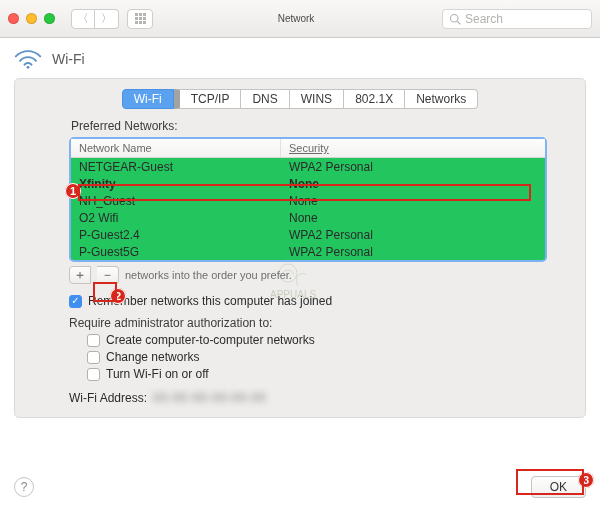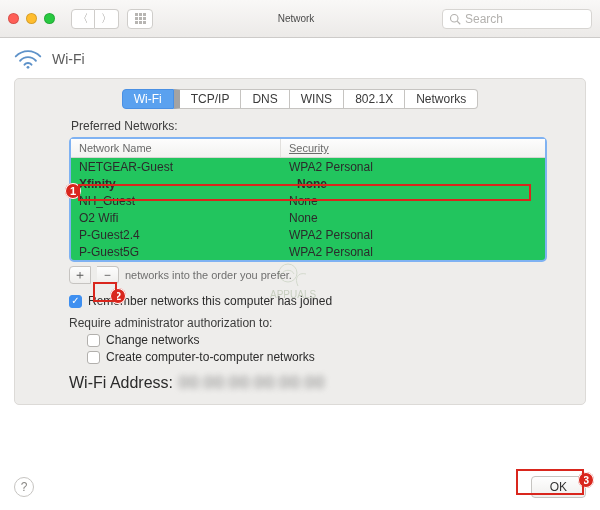--- a/index.html
+++ b/index.html
@@ -81,42 +81,42 @@
     display:flex; font-size:11px; color:#6a6a6a; border-bottom:1px solid #d7d5d2;
     background:linear-gradient(#fdfdfd,#f3f2f0);
   }
   .listhead div{ padding:3px 8px;}
   .col-name{ width:210px; border-right:1px solid #e2e0dd;}
   .col-sec{ flex:1;text-decoration:underline;}
   .listbody{}
   .row{ display:flex; font-size:12px; height:17px; align-items:center;}
   .row div{ padding:0 8px;}
   .row .c1{ width:210px;} .row .c2{flex:1;}
-  .row.selected{ font-weight:700;gap:8px; }
+  .row.selected{ font-weight:700; }
 
   .plusminus{
     display:flex; margin-top:4px; align-items:center; gap:6px;
   }
   .pmbtn{
     width:22px; height:18px; border:1px solid #c6c4c1; background:linear-gradient(#fdfdfd,#efeeec);
     display:flex; align-items:center; justify-content:center; font-size:13px; color:#555;
   }
   .pmbtn.plus{border-radius:4px 0 0 4px;}
   .pmbtn.minus{border-left:none; border-radius:0 4px 4px 0;}
   .draghint{ font-size:11px; color:#6f6f6f;}
 
   .checks{ margin-top:10px; }
   .checkline{ display:flex; align-items:center; gap:6px; font-size:12px; margin:3px 0;}
   .chk{ width:13px; height:13px; border:1px solid #b2b0ad; border-radius:3px; background:#fff; display:flex; align-items:center; justify-content:center;}
   .chk.on{ background:#3e8ff0; border-color:#3e8ff0;}
   .chk.on::after{ content:"✓"; color:#fff; font-size:10px; line-height:1;}
   .subhead{ font-size:12px; margin:8px 0 3px 0; color:#3b3b3b;}
   .sublist{ padding-left:18px;}
 
-  .addr{ display:flex; gap:6px; align-items:center; margin:10px 0 0 0; font-size:16px;}
+  .addr{ display:flex; gap:6px; align-items:center; margin:10px 0 0 0; font-size:12px;}
   .addr .val{ filter:blur(3px); color:#777; letter-spacing:1px;}
 
   .footer{
     position:absolute; bottom:12px; left:14px; right:14px; display:flex; align-items:center;
   }
   .help{ width:20px; height:20px; border:1px solid #c6c4c1; border-radius:50%; background:#fff; color:#8a8885; font-size:12px; display:flex; align-items:center; justify-content:center;}
   .footer .spacer{flex:1;}
   .btn{
     height:22px; padding:0 18px; border:1px solid #c6c4c1; border-radius:4px;
     background:linear-gradient(#fefefe,#f0efed); font-size:12px; color:#333;
@@ -244,25 +244,29 @@
 
       <div class="checks">
         <div class="checkline">
           <span class="chk on"></span>
           <span>Remember networks this computer has joined</span>
         </div>
         <div class="subhead">Require administrator authorization to:</div>
         <div class="sublist" id="adminlist">
             <div class="checkline">
               <span class="chk"></span>
+              <span>Create computer-to-computer networks</span>
+            </div>
+            <div class="checkline">
+              <span class="chk"></span>
               <span>Change networks</span>
             </div>
             <div class="checkline">
               <span class="chk"></span>
-              <span>Create computer-to-computer networks</span>
+              <span>Turn Wi-Fi on or off</span>
             </div>
           </div>
       </div>
 
       <div class="addr">
         <span>Wi-Fi Address:</span>
         <span class="val">00:00:00:00:00:00</span>
       </div>
     </div>
   </div>

